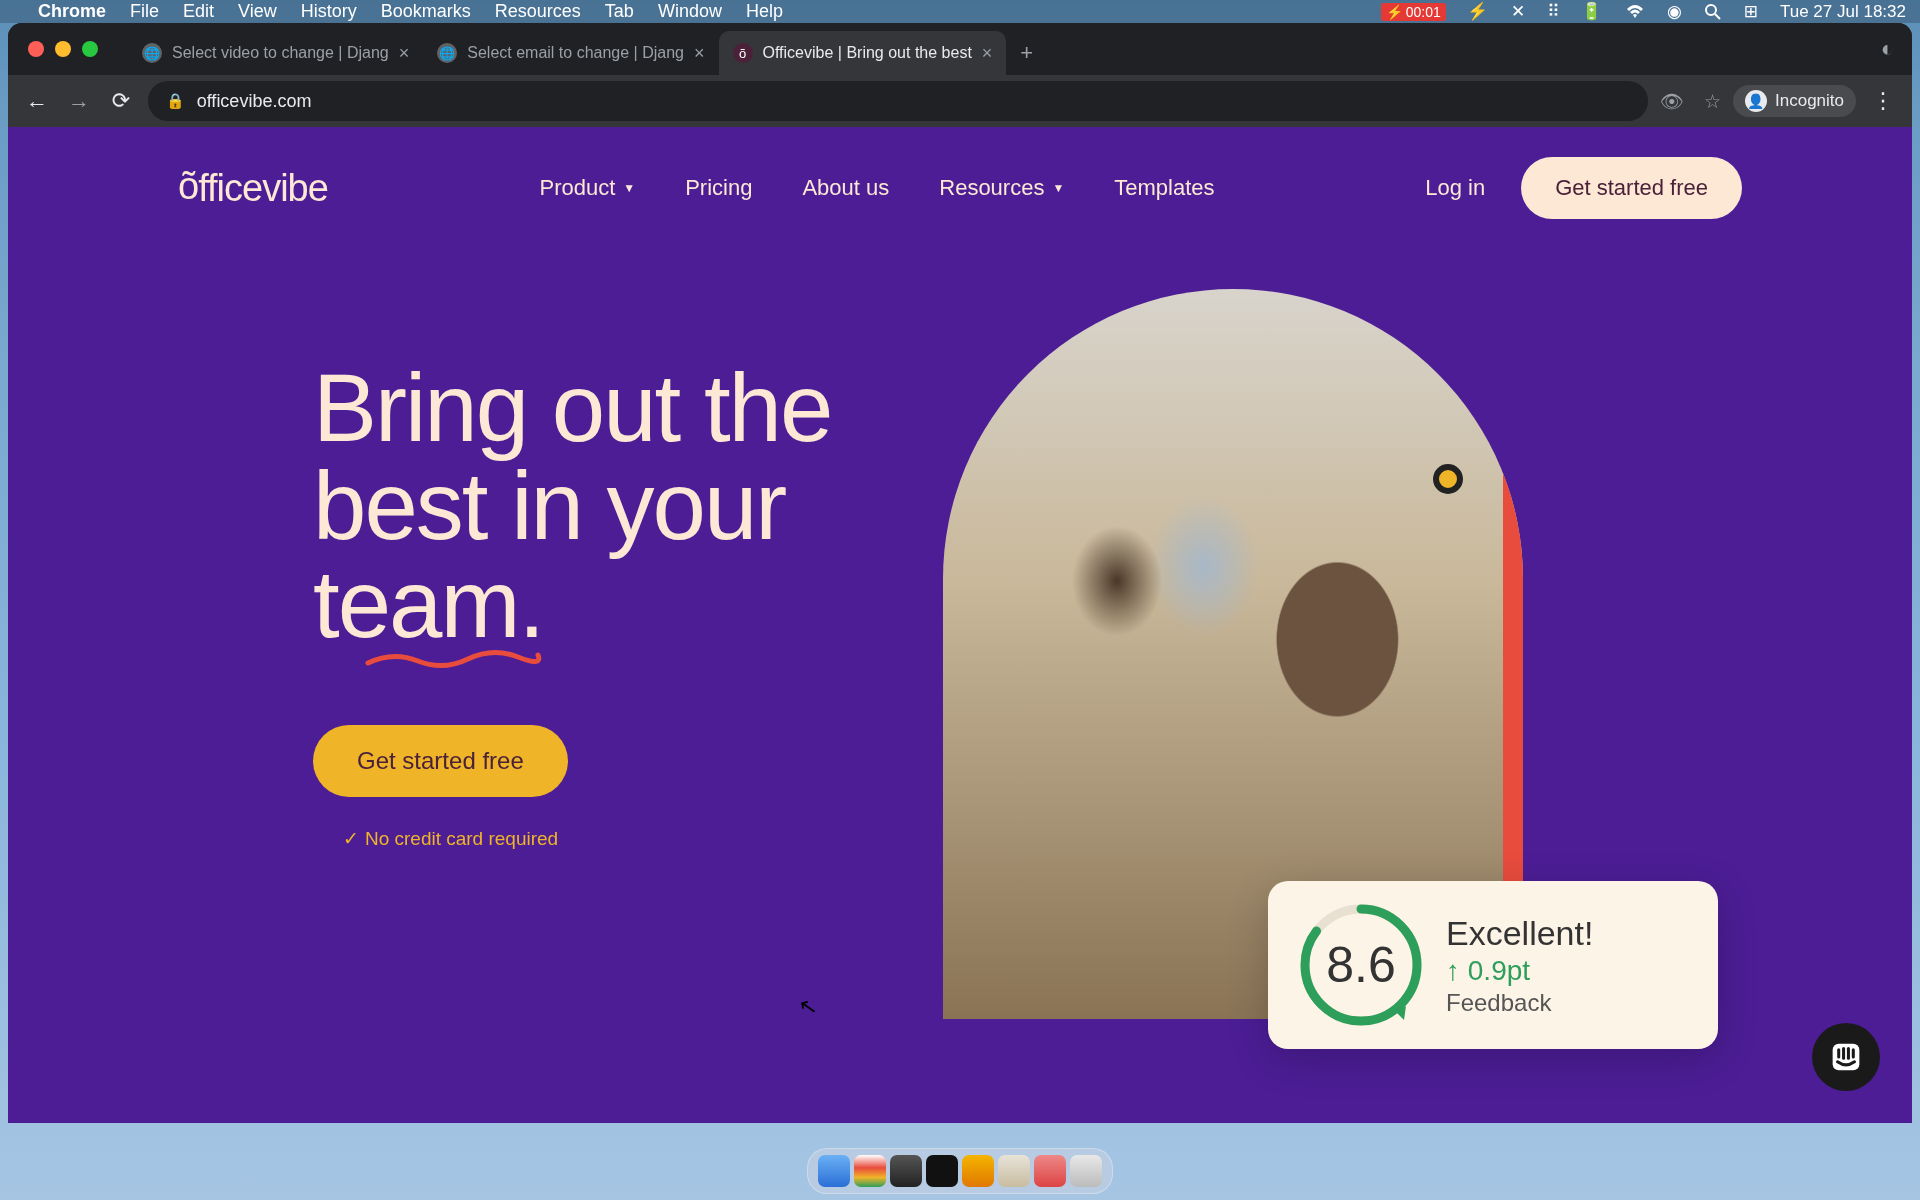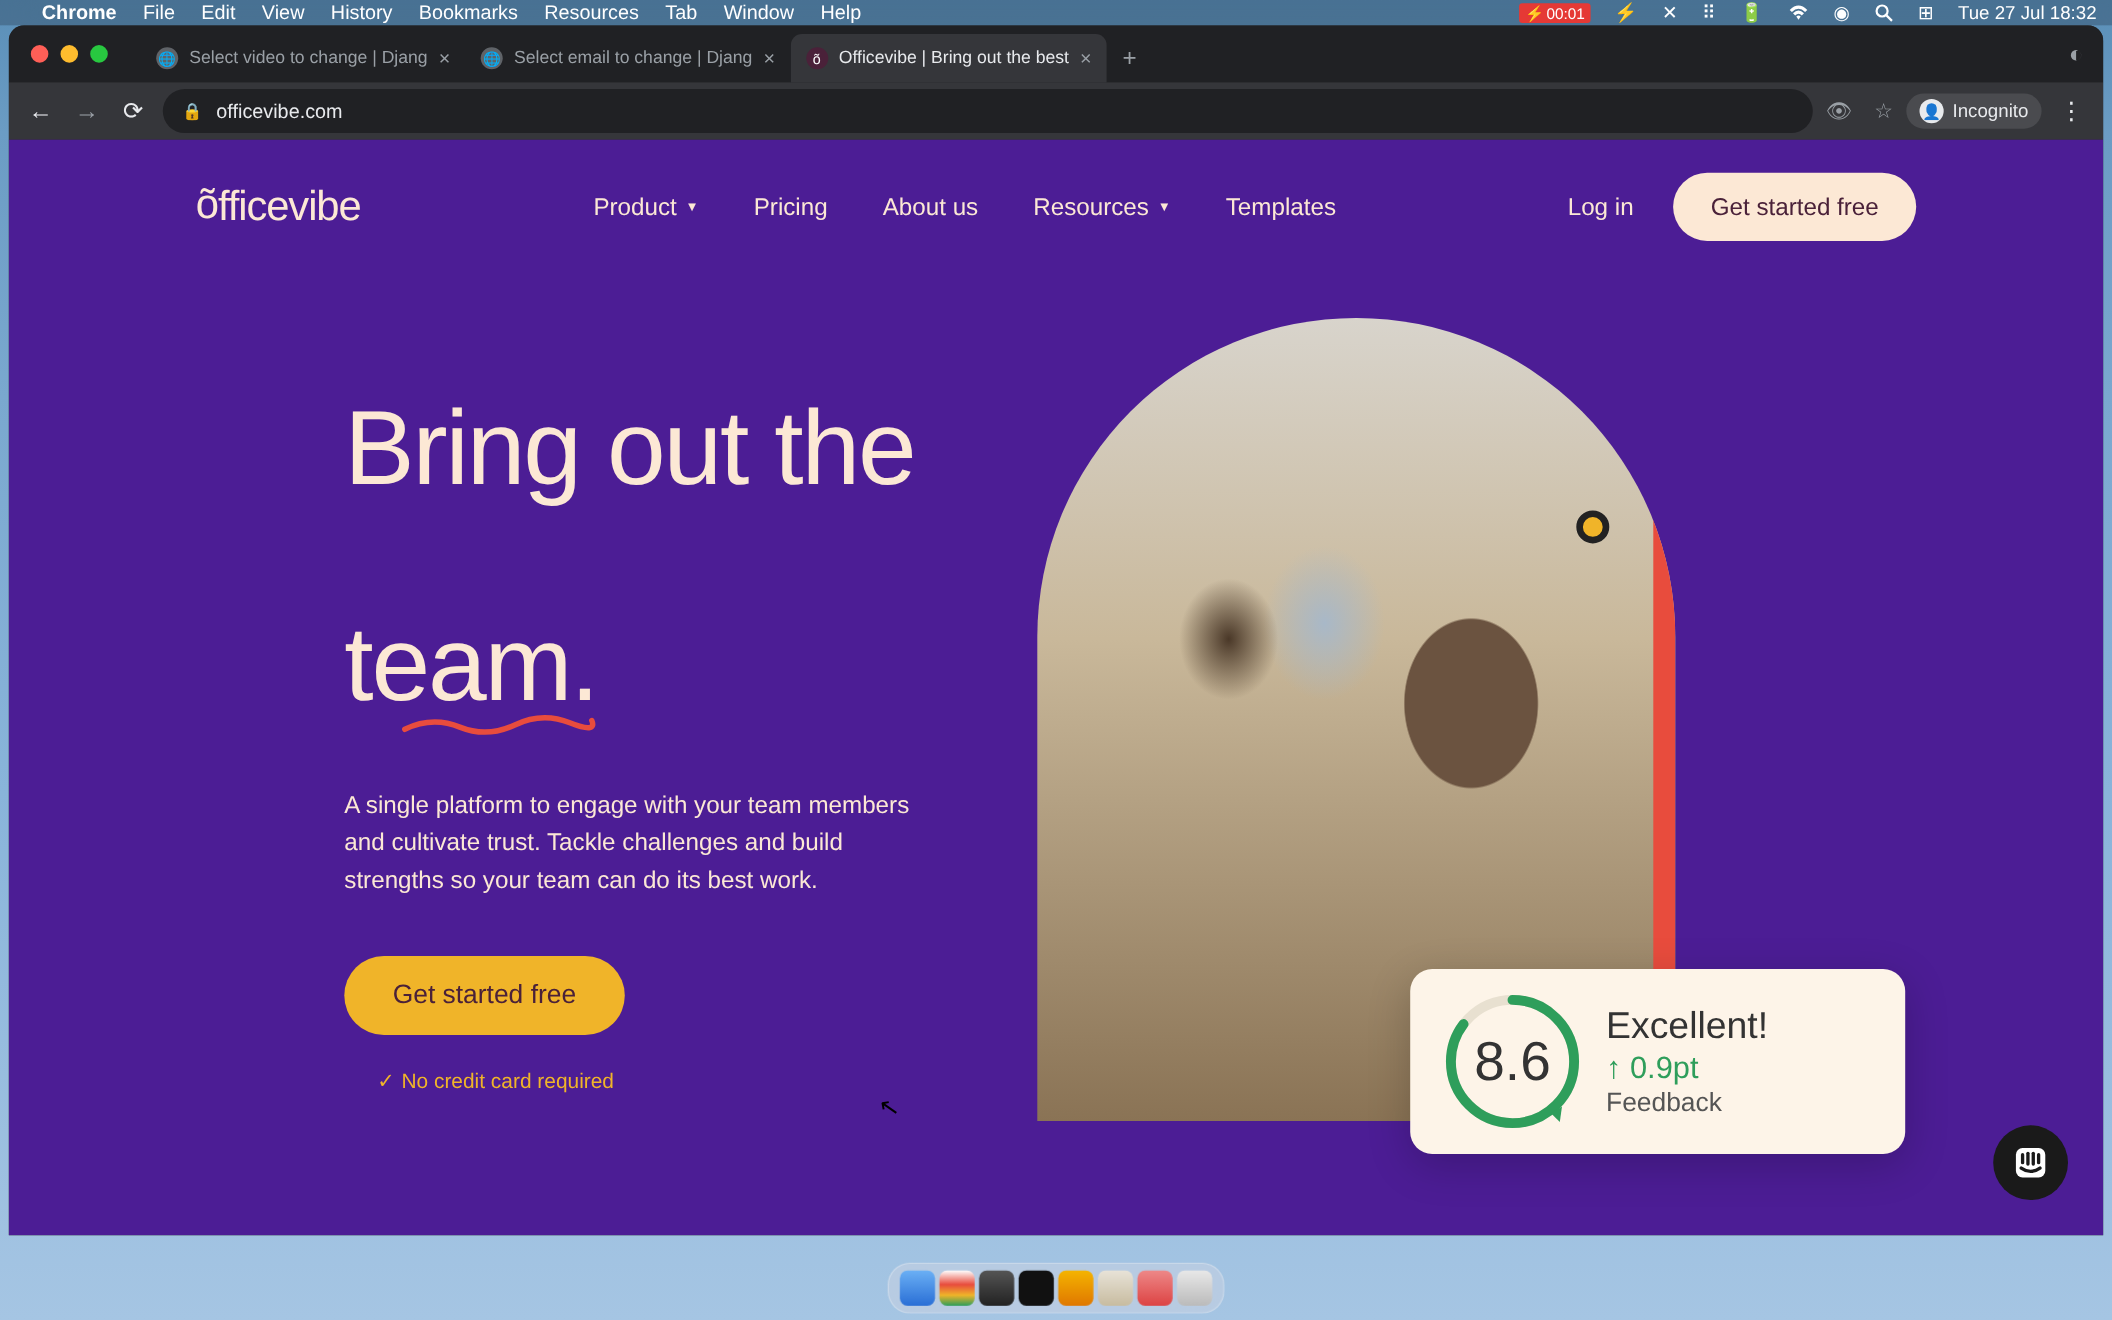--- a/index.html
+++ b/index.html
@@ -92,21 +92,21 @@
 .arch .dot{position:absolute; right:60px; top:175px; width:30px; height:30px; border-radius:50%; background:#f0b429; border:6px solid #222;}
 .people{
   position:absolute; inset:0;
   background:
     radial-gradient(ellipse 150px 190px at 68% 48%, #6b5340 0%, #6b5340 40%, transparent 41%),
     radial-gradient(ellipse 90px 110px at 30% 40%, #4a3828 0%, transparent 50%),
     radial-gradient(ellipse 110px 140px at 45% 38%, #a8b8c8 0%, transparent 50%);
 }
 
 .score-card{
-  position:absolute; right:10px; bottom:-30px; width:450px; height:168px;
+  position:absolute; right:24px; bottom:-30px; width:450px; height:168px;
   background:#fdf4e8; border-radius:20px; box-shadow:0 10px 40px rgba(0,0,0,0.2);
   display:flex; align-items:center; padding:20px 28px; gap:20px;
 }
 .score-ring{width:130px; height:130px; position:relative;}
 .score-ring svg{transform:rotate(-90deg);}
 .score-num{position:absolute; inset:0; display:flex; align-items:center; justify-content:center; font-size:50px; color:#333; font-weight:400;}
 .score-text .headline{font-size:34px; color:#333; font-weight:500;}
 .score-text .delta{color:#2e9e5b; font-size:28px; margin-top:2px;}
 .score-text .label{color:#555; font-size:24px; margin-top:2px;}
 
@@ -243,27 +243,26 @@
       <div class="header-actions">
         <div class="login-link">Log in</div>
         <div class="cta-pill">Get started free</div>
       </div>
     </div>
 
     <div class="hero">
       <div class="hero-left">
         <h1 class="hero-title">
           <span>Bring out the</span><br>
-          <br>
+          <span>best in your</span><br>
           <span>team.</span>
         </h1>
         <svg class="underline-squiggle" width="180" height="28">
           <path d="M5 18 Q 30 6, 55 16 T 105 14 T 155 12 T 175 10" stroke="#e84c3d" stroke-width="5" fill="none" stroke-linecap="round"></path>
         </svg>
-        <p class="hero-sub">A single platform to engage with your team members and cultivate trust. Tackle challenges and build strengths so your team can do its best work.</p>
         <div class="hero-cta">Get started free</div>
         <div class="hero-note"><span class="check">✓</span><span>No credit card required</span></div>
       </div>
 
       <div class="hero-right">
         <div class="arch">
           <div class="people"></div>
           <div class="dot"></div>
         </div>
         <div class="score-card">

